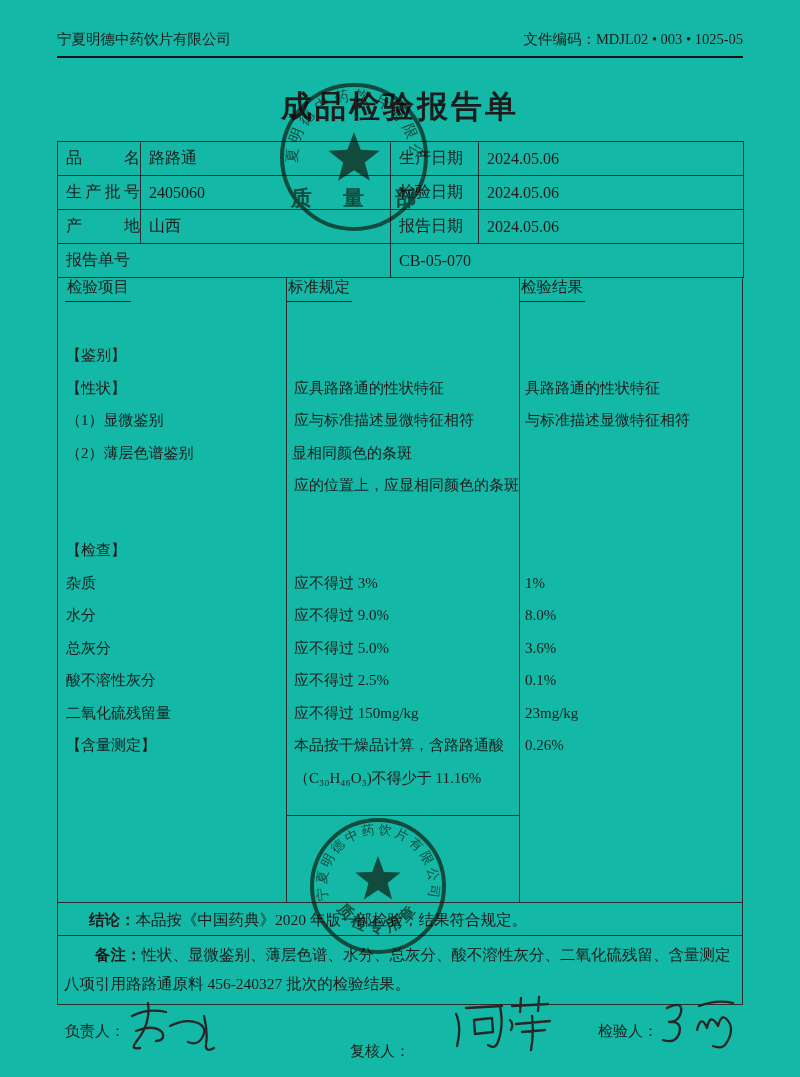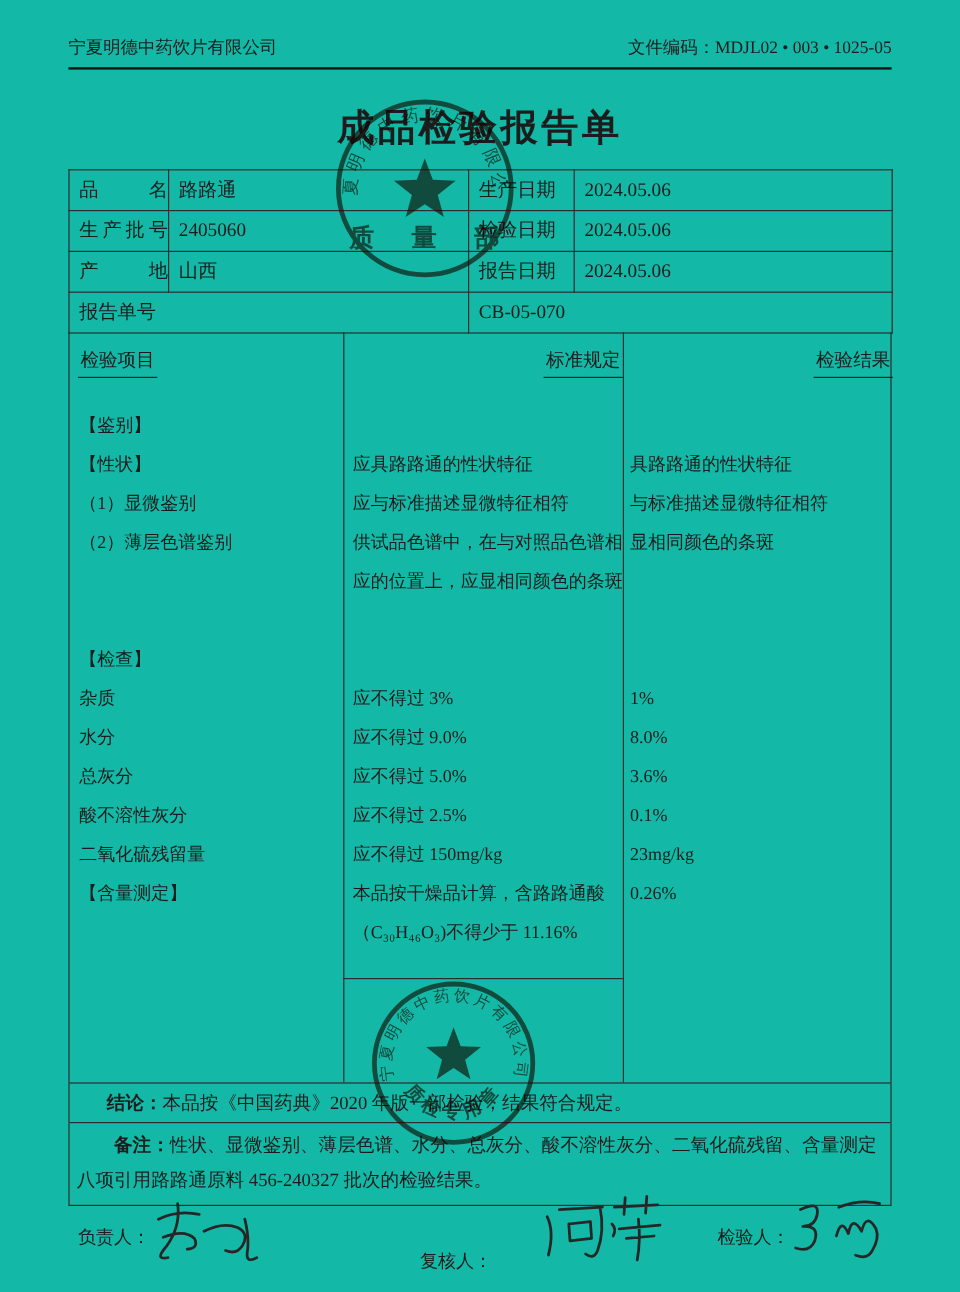--- a/index.html
+++ b/index.html
@@ -37,23 +37,23 @@
   td.val { padding-left:12px; }
 
   
   .main {
     position:absolute; left:57px; top:277px; width:686px; height:625px;
     border:1px solid #2e2e2e; border-top:none; border-bottom:none;
   }
   .vline { position:absolute; top:0; bottom:0; width:1px; background:#2e2e2e; }
   .v1 { left:228px; } .v2 { left:461px; }
   .hline-mid { position:absolute; left:228px; width:233px; top:538px; height:1px; background:#2e2e2e; }
-  .mt-head { display:grid; grid-template-columns:228px 233px 225px; padding-top:13px; height:62px; font-size:15.5px; }
+  .mt-head { display:grid; grid-template-columns:228px 233px 225px; height:62px; font-size:15.5px; }
   .mt-head .h0 { padding-left:7px; }
-  .mt-head .h1, .mt-head .h2 { text-align:right; }
+  .mt-head .h1, .mt-head .h2 { text-align:left; }
   .mt-head span { display:inline-block; border-bottom:1px solid #222; padding:0 2px 3px 2px; }
   .mt-row { display:grid; grid-template-columns:228px 233px 225px; height:32.5px; line-height:32.5px; font-size:15px; }
   .mt-row .c0 { padding-left:8px; white-space:nowrap; }
   .mt-row .c1 { padding-left:8px; white-space:nowrap; }
   .mt-row .c2 { padding-left:6px; white-space:nowrap; }
 
   
   .bottom {
     position:absolute; left:57px; top:902px; width:686px;
     border:1px solid #2e2e2e; font-size:15.5px; background:transparent;
@@ -139,21 +139,20 @@
           <div class="c1">应具路路通的性状特征</div>
           <div class="c2">具路路通的性状特征</div>
         </div>
         <div class="mt-row">
           <div class="c0">（1）显微鉴别</div>
           <div class="c1">应与标准描述显微特征相符</div>
           <div class="c2">与标准描述显微特征相符</div>
         </div>
         <div class="mt-row">
           <div class="c0">（2）薄层色谱鉴别</div>
-          <div class="c1">供试品色谱中，在与对照品色谱相</div>
           <div class="c2">显相同颜色的条斑</div>
         </div>
         <div class="mt-row">
           <div class="c0"></div>
           <div class="c1">应的位置上，应显相同颜色的条斑</div>
           <div class="c2"></div>
         </div>
         <div class="mt-row">
           <div class="c0"></div>
           <div class="c1"></div>

